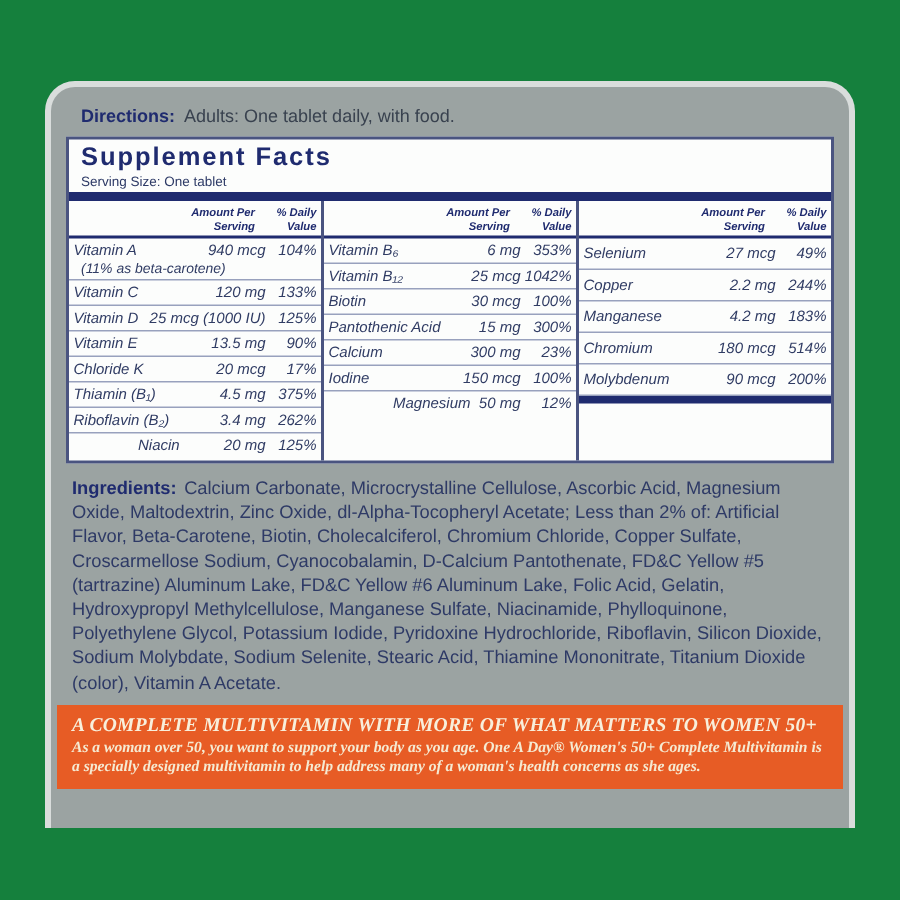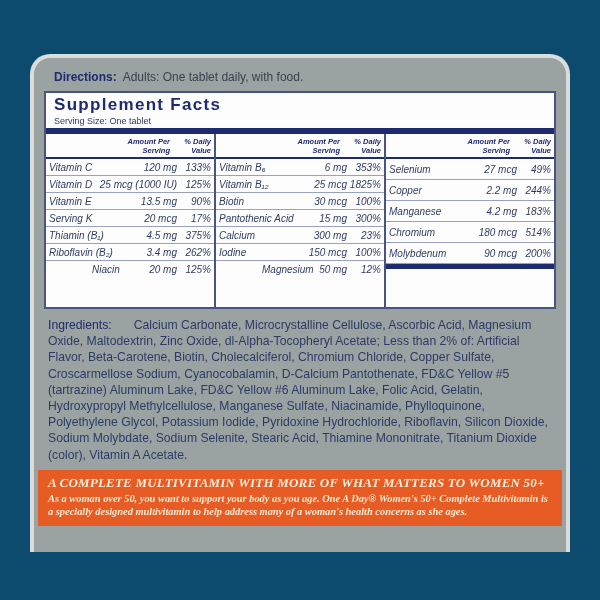--- a/index.html
+++ b/index.html
@@ -1,17 +1,17 @@
 <!DOCTYPE html>
 <html><head>
 <meta charset="utf-8">
 <style>
   html,body { margin:0; padding:0; }
   .page {
-    position:relative; width:600px; height:600px; background:#0c4a6e;
+    position:relative; width:600px; height:600px; background:#15803d;
     font-family:"Liberation Sans","DejaVu Sans",sans-serif; overflow:hidden;
   }
   .label {
     position:absolute; left:30px; top:54px; width:540px; height:498px;
     box-sizing:border-box; background:#9ba3a2;
     border:4px solid #d9dddc; border-bottom:none; border-radius:20px 20px 0 0;
   }
   .directions { margin:12px 16px 7px 20px; font-size:12px; color:#39424f; }
   .directions .b { font-weight:bold; color:#1f2b6f; margin-right:6px; }
 
@@ -35,21 +35,21 @@
   .col.tall .row { padding-top:5px; padding-bottom:4px; }
   .nm  { flex:1; text-align:left; white-space:nowrap; }
   .amt { text-align:right; white-space:nowrap; }
   .dv  { width:34px; text-align:right; white-space:nowrap; }
   .note { width:100%; font-size:9.3px; padding-top:1px; color:#303c64; }
   .note.left  { text-align:left; padding-left:5px; }
   .note.right { text-align:right; padding-right:36px; }
   .endbar { height:5px; background:#1f2b6f; }
 
   .ingredients { margin:8px 14px 0 14px; font-size:12.2px; line-height:16.2px; color:#2e3a66; }
-  .ingredients .b { font-weight:normal; color:#1f2b6f; margin-right:22px; }
+  .ingredients .b { font-weight:bold; color:#1f2b6f; margin-right:5px; }
 
   .banner { margin:7px 4px 0 4px; background:#e75c25; padding:5px 10px 7px 10px; }
   .btitle {
     font-family:"Liberation Serif","DejaVu Serif",serif; font-style:italic; font-weight:bold;
     font-size:13px; color:#f8efdb; white-space:nowrap; letter-spacing:0.2px;
   }
   .bbody {
     font-family:"Liberation Serif","DejaVu Serif",serif; font-style:italic; font-weight:600;
     font-size:10.4px; color:#f5ead2; line-height:1.24; margin-top:2px;
   }
@@ -70,36 +70,42 @@
       <div class="thickbar"></div>
 
       <div class="cols">
         <div class="col">
           <div class="colhead">
             <span class="h1">Amount Per Serving</span>
             <span class="h2">% Daily Value</span>
           </div>
           <div class="rows">
               <div class="row">
+                <span class="nm">Vitamin A</span>
+                <span class="amt">940 mcg</span>
+                <span class="dv">104%</span>
+                <span class="note left">(11% as beta-carotene)</span>
+              </div>
+              <div class="row">
                 <span class="nm">Vitamin C</span>
                 <span class="amt">120 mg</span>
                 <span class="dv">133%</span>
               </div>
               <div class="row">
                 <span class="nm">Vitamin D</span>
                 <span class="amt">25 mcg (1000 IU)</span>
                 <span class="dv">125%</span>
               </div>
               <div class="row">
                 <span class="nm">Vitamin E</span>
                 <span class="amt">13.5 mg</span>
                 <span class="dv">90%</span>
               </div>
               <div class="row">
-                <span class="nm">Serving K</span>
+                <span class="nm">Chloride K</span>
                 <span class="amt">20 mcg</span>
                 <span class="dv">17%</span>
               </div>
               <div class="row">
                 <span class="nm">Thiamin (B₁)</span>
                 <span class="amt">4.5 mg</span>
                 <span class="dv">375%</span>
               </div>
               <div class="row">
                 <span class="nm">Riboflavin (B₂)</span>
@@ -120,21 +126,21 @@
           </div>
           <div class="rows">
               <div class="row">
                 <span class="nm">Vitamin B₆</span>
                 <span class="amt">6 mg</span>
                 <span class="dv">353%</span>
               </div>
               <div class="row">
                 <span class="nm">Vitamin B₁₂</span>
                 <span class="amt">25 mcg</span>
-                <span class="dv">1825%</span>
+                <span class="dv">1042%</span>
               </div>
               <div class="row">
                 <span class="nm">Biotin</span>
                 <span class="amt">30 mcg</span>
                 <span class="dv">100%</span>
               </div>
               <div class="row">
                 <span class="nm">Pantothenic Acid</span>
                 <span class="amt">15 mg</span>
                 <span class="dv">300%</span>

